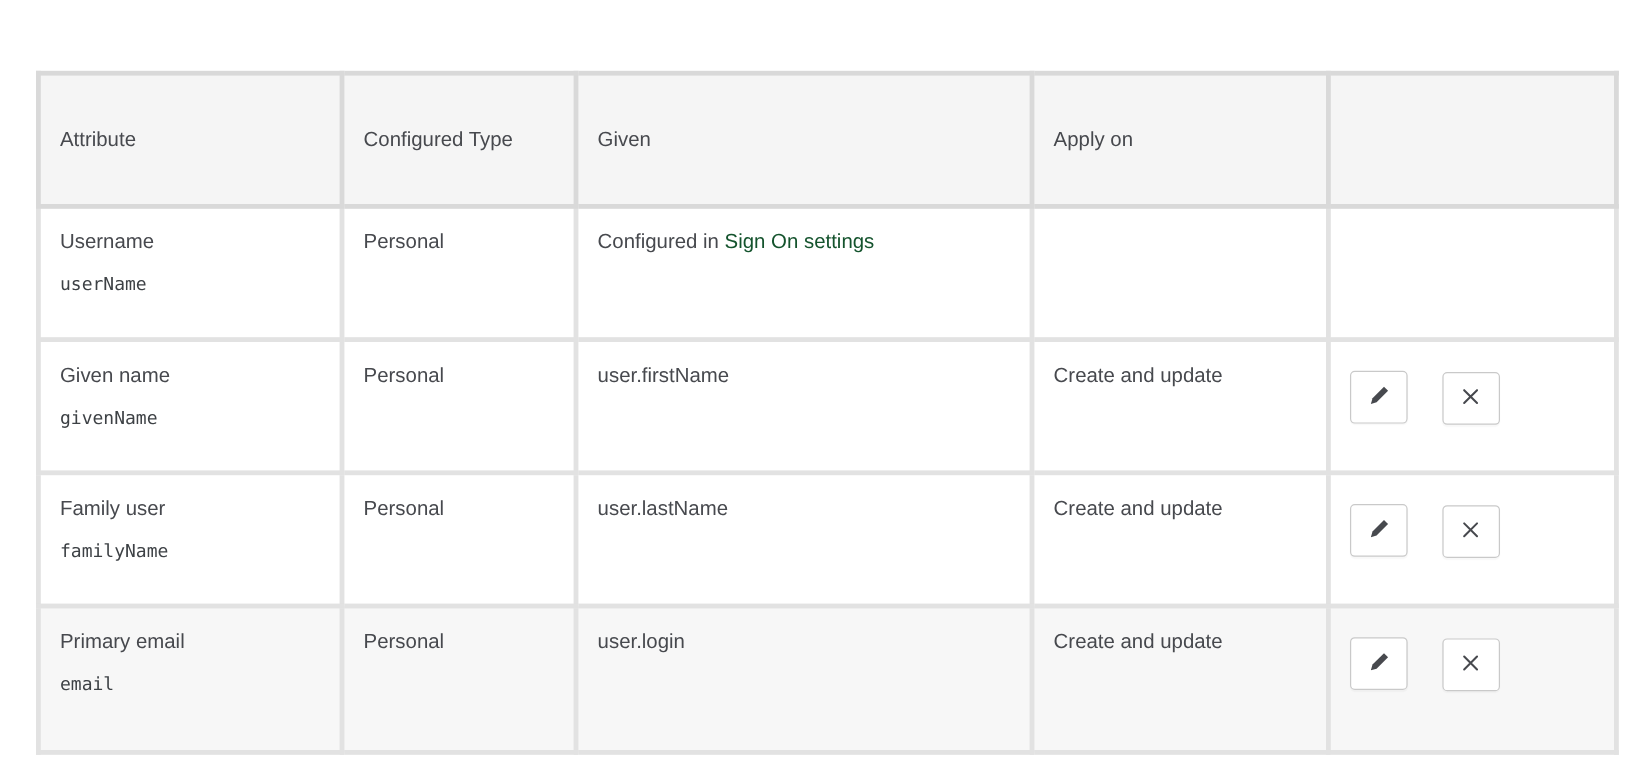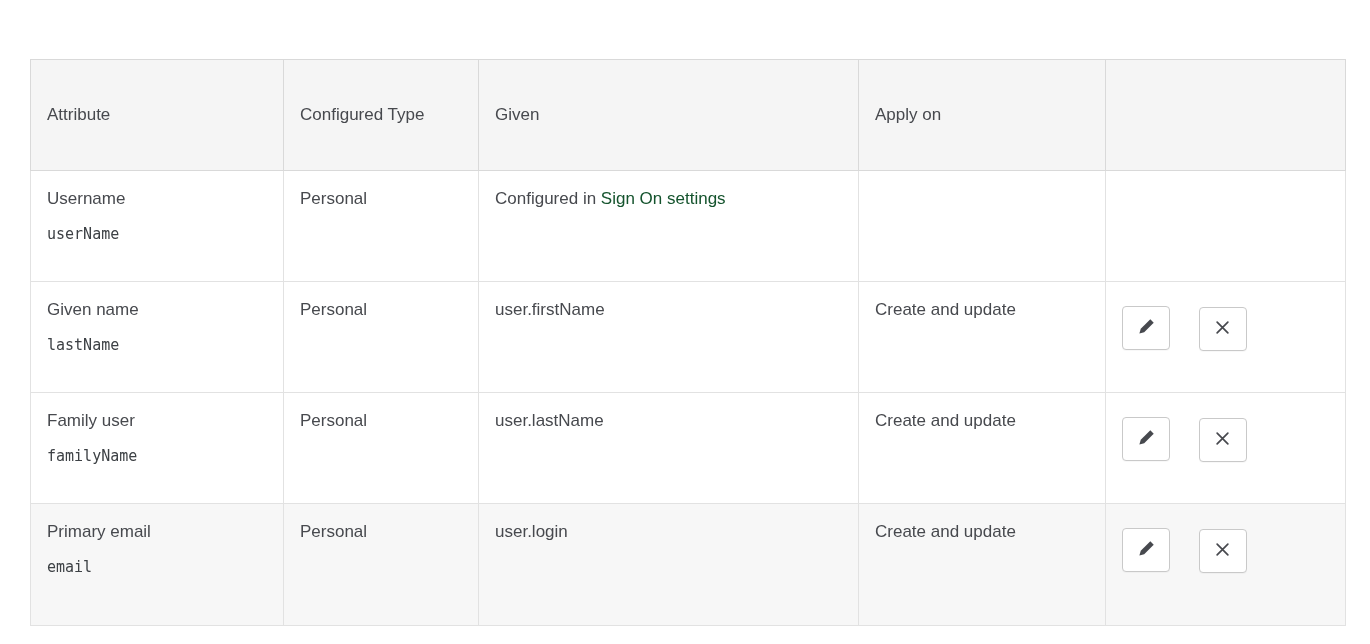--- a/index.html
+++ b/index.html
@@ -26,21 +26,21 @@
     box-shadow: 0 1px 1px rgba(0,0,0,0.04);
   }
   .btn .icon { display: inline-flex; align-items: center; justify-content: center; }
 
   
   table.attr-table {
     width: 1315px;
     border-collapse: collapse;
     table-layout: fixed;
   }
-  .attr-table th, .attr-table td { border: 1px solid #ec4899; }
+  .attr-table th, .attr-table td { border: 4px solid #ec4899; }
   .attr-table th {
     background: #f5f5f5;
     font-weight: 400;
     font-size: 17px;
     color: #47494e;
     text-align: left;
     padding: 13px 16px;
     height: 48px;
     border-color: #d9d9d9;
   }
@@ -112,21 +112,21 @@
         <td>
           <span>Configured in </span><a class="value-link" href="#">Sign On settings</a>
         </td>
         <td></td>
         <td class="actions"></td>
       </tr>
 
       <tr>
         <td>
           <div class="attr-label">Given name</div>
-          <div class="attr-name">lastName</div>
+          <div class="attr-name">givenName</div>
         </td>
         <td>Personal</td>
         <td>user.firstName</td>
         <td>Create and update</td>
         <td class="actions">
           <button class="icon-btn">
             <span>
               <svg width="17" height="17" viewBox="0 0 16 16">
                 <path d="M11.6 1.2 L14.8 4.4 L5.8 13.4 L1.3 14.7 L2.6 10.2 Z" fill="#47494e"></path>
               </svg>

